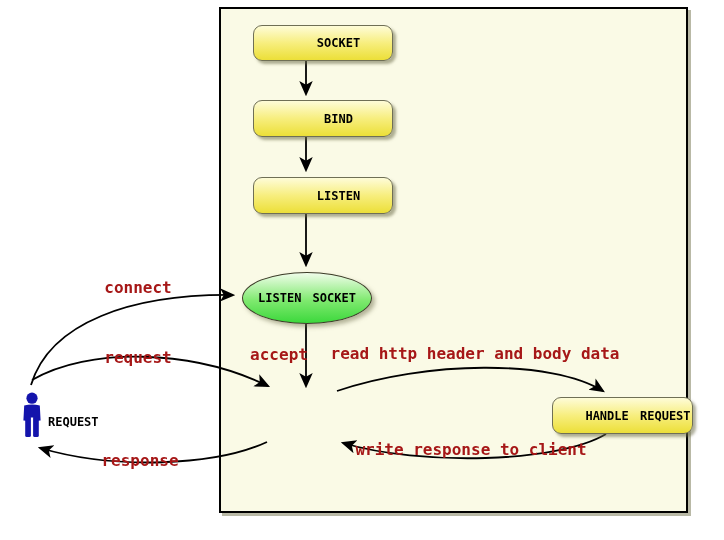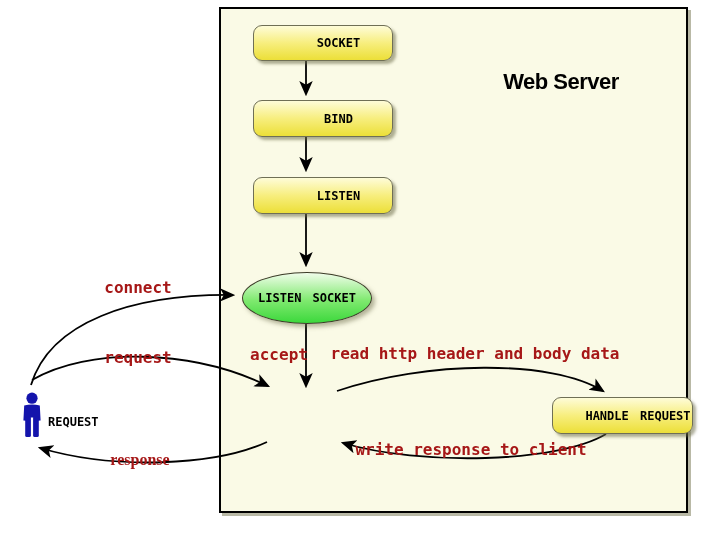--- a/index.html
+++ b/index.html
@@ -44,39 +44,38 @@
     left:240px;top:392px;width:128px;height:50px;
     background:linear-gradient(to bottom,var(--orange-top,#FEF9EA) 0%,var(--orange-mid,#F2CE8A) 55%,var(--orange-bottom,#E4992F) 100%);
   }
   .node-handle-request{left:552px;top:397px;width:108px;height:35px;}
   .edge-label{
     position:absolute;transform:translateX(-50%);
     color:var(--label-red,#A61717);font-weight:bold;font-size:16px;white-space:nowrap;
   }
   .lbl-connect{left:138px;top:278px;}
   .lbl-request{left:138px;top:348px;}
-  .lbl-response{left:140px;top:451px;font-family:Liberation Serif, serif;}
+  .lbl-response{left:140px;top:451px;}
   .lbl-accept{left:279px;top:345px;}
   .lbl-read{left:475px;top:344px;}
   .lbl-write{left:471px;top:440px;}
   .arrow-layer{position:absolute;left:0;top:0;width:724px;height:540px;pointer-events:none;}
   .client-figure{position:absolute;left:19px;top:391px;}
   .client-label{
     position:absolute;left:48px;top:415px;
     font-weight:bold;font-size:12px;color:#000;
   }
 </style>
 </head>
 <body>
 
 <div class="canvas">
 
   <div class="server-box"></div>
 
-  <div class="server-title">Web Server</div>
 
   <svg class="arrow-layer" width="724" height="540" viewBox="0 0 724 540">
     <defs>
       <marker id="arr" viewBox="0 0 10 10" refX="8.5" refY="5" markerWidth="8.5" markerHeight="8.5" orient="auto-start-reverse">
         <path d="M0,0.6 L10,5 L0,9.4 L2.5,5 Z" fill="#000"></path>
       </marker>
     </defs>
     <g fill="none" stroke="#000" stroke-width="1.8">
       <path d="M306,61 V94" marker-end="url(#arr)"></path>
       <path d="M306,137 V170" marker-end="url(#arr)"></path>

